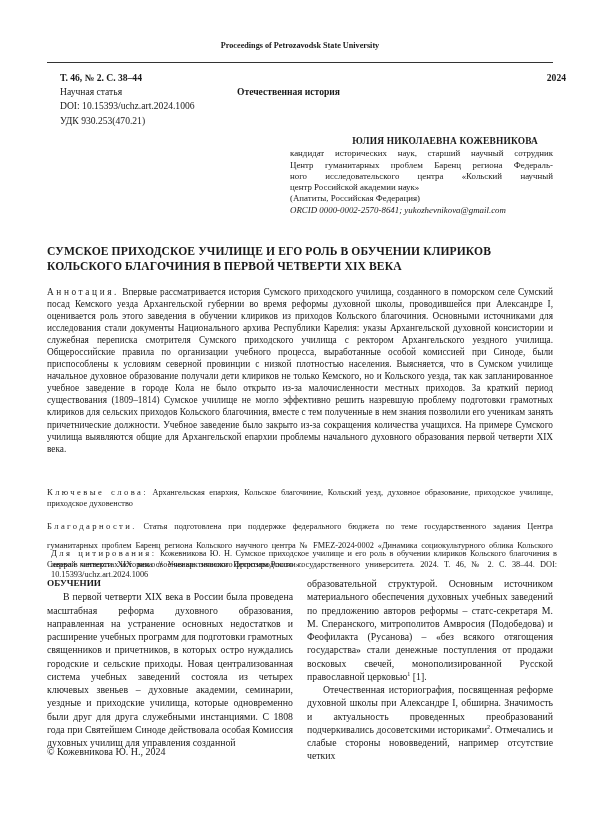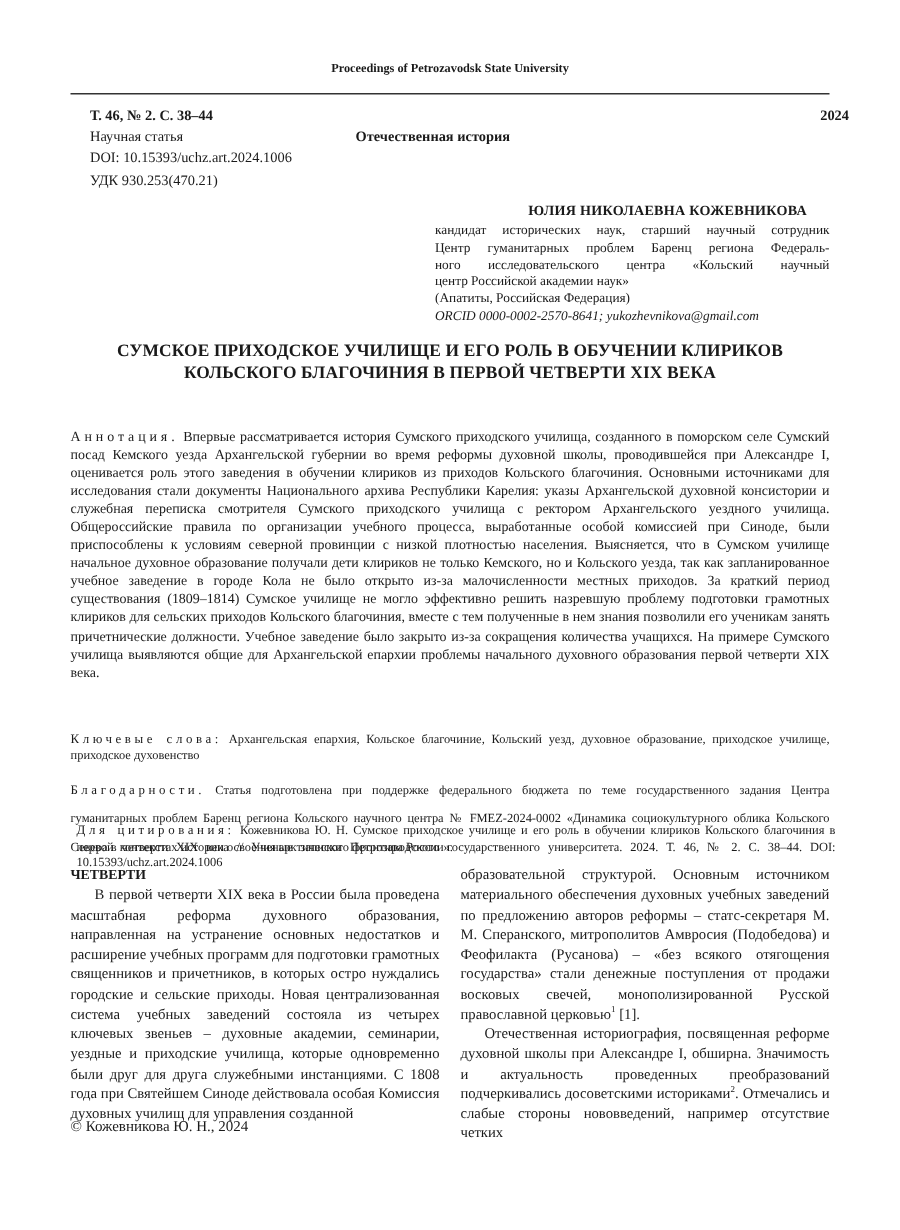--- a/index.html
+++ b/index.html
@@ -13,21 +13,21 @@
     .meta { position: absolute; top: 71px; left: 13px; width: 506px; font-size: 9.6px; line-height: 14.2px; }
     .meta .row { display: block; height: 14.2px; }
     .meta .bold { font-weight: bold; }
     .meta .year { position: absolute; right: 0; top: 0; font-weight: bold; text-align: right; }
     .meta .section { position: absolute; left: 177px; top: 14.2px; font-weight: bold; }
     .author { position: absolute; top: 136px; left: 243px; width: 263px; font-size: 8.9px; line-height: 11.3px; }
     .author .name { text-align: right; font-weight: bold; font-size: 9.4px; letter-spacing: 0.2px; margin-bottom: 1px; padding-right: 15px; }
     .author .line { display: block; }
     .author .just { text-align: justify; text-align-last: justify; }
     .author .orcid { font-style: italic; }
-    .title { position: absolute; top: 226px; left: 0; width: 506px; text-align: center; font-weight: bold;
+    .title { position: absolute; top: 244px; left: 0; width: 506px; font-weight: bold;
              font-size: 11.6px; line-height: 15px; letter-spacing: 0.1px; }
     .abstract { position: absolute; top: 286px; left: 0; width: 506px; font-size: 9.3px; line-height: 12.05px; text-align: justify; }
     .abstract .lbl { letter-spacing: 2.6px; }
     .keywords { position: absolute; top: 487px; left: 0; width: 506px; font-size: 8.3px; line-height: 10.6px; text-align: justify; }
     .keywords .lbl, .thanks .lbl, .cite .lbl { letter-spacing: 2.4px; font-size: 8.6px; }
     .thanks { position: absolute; top: 517px; left: 0; width: 506px; font-size: 8.3px; line-height: 19px; text-align: justify; }
     .cite { position: absolute; top: 548px; left: 4px; width: 506px; font-size: 8.3px; line-height: 10.6px; text-align: justify; }
     .col { position: absolute; width: 246px; font-size: 9.8px; line-height: 13.25px; text-align: justify; }
     .col-left { top: 577px; left: 0; }
     .col-right { top: 577px; left: 260px; }
@@ -85,21 +85,21 @@
     <span class="lbl">Благодарности.</span>
     <span>Статья подготовлена при поддержке федерального бюджета по теме государственного задания Центра гуманитарных проблем Баренц региона Кольского научного центра № FMEZ-2024-0002 «Динамика социокультурного облика Кольского Севера в контекстах истории освоения арктического фронтира России».</span>
   </div>
 
   <div class="cite">
     <span class="lbl">Для цитирования:</span>
     <span>Кожевникова Ю. Н. Сумское приходское училище и его роль в обучении клириков Кольского благочиния в первой четверти XIX века // Ученые записки Петрозаводского государственного университета. 2024. Т. 46, № 2. С. 38–44. DOI: 10.15393/uchz.art.2024.1006</span>
   </div>
 
   <div class="col col-left">
-    <div class="heading">ЧЕТВЕРТИ</div>
+    <div class="heading">ОБУЧЕНИИ</div>
     <p class="indent">В первой четверти XIX века в России была проведена масштабная реформа духовного образования, направленная на устранение основных недостатков и расширение учебных программ для подготовки грамотных священников и причетников, в которых остро нуждались городские и сельские приходы. Новая централизованная система учебных заведений состояла из четырех ключевых звеньев – духовные академии, семинарии, уездные и приходские училища, которые одновременно были друг для друга служебными инстанциями. С 1808 года при Святейшем Синоде действовала особая Комиссия духовных училищ для управления созданной</p>
   </div>
 
   <div class="col col-right">
     <p><span>образовательной структурой. Основным источником материального обеспечения духовных учебных заведений по предложению авторов реформы – статс-секретаря М. М. Сперанского, митрополитов Амвросия (Подобедова) и Феофилакта (Русанова) – «без всякого отягощения государства» стали денежные поступления от продажи восковых свечей, монополизированной Русской православной церковью</span><sup>1</sup><span> [1].</span></p>
     <p class="indent"><span>Отечественная историография, посвященная реформе духовной школы при Александре I, обширна. Значимость и актуальность проведенных преобразований подчеркивались досоветскими историками</span><sup>2</sup><span>. Отмечались и слабые стороны нововведений, например отсутствие четких</span></p>
   </div>
 
   <div class="copyright">© Кожевникова Ю. Н., 2024</div>
 </div>

